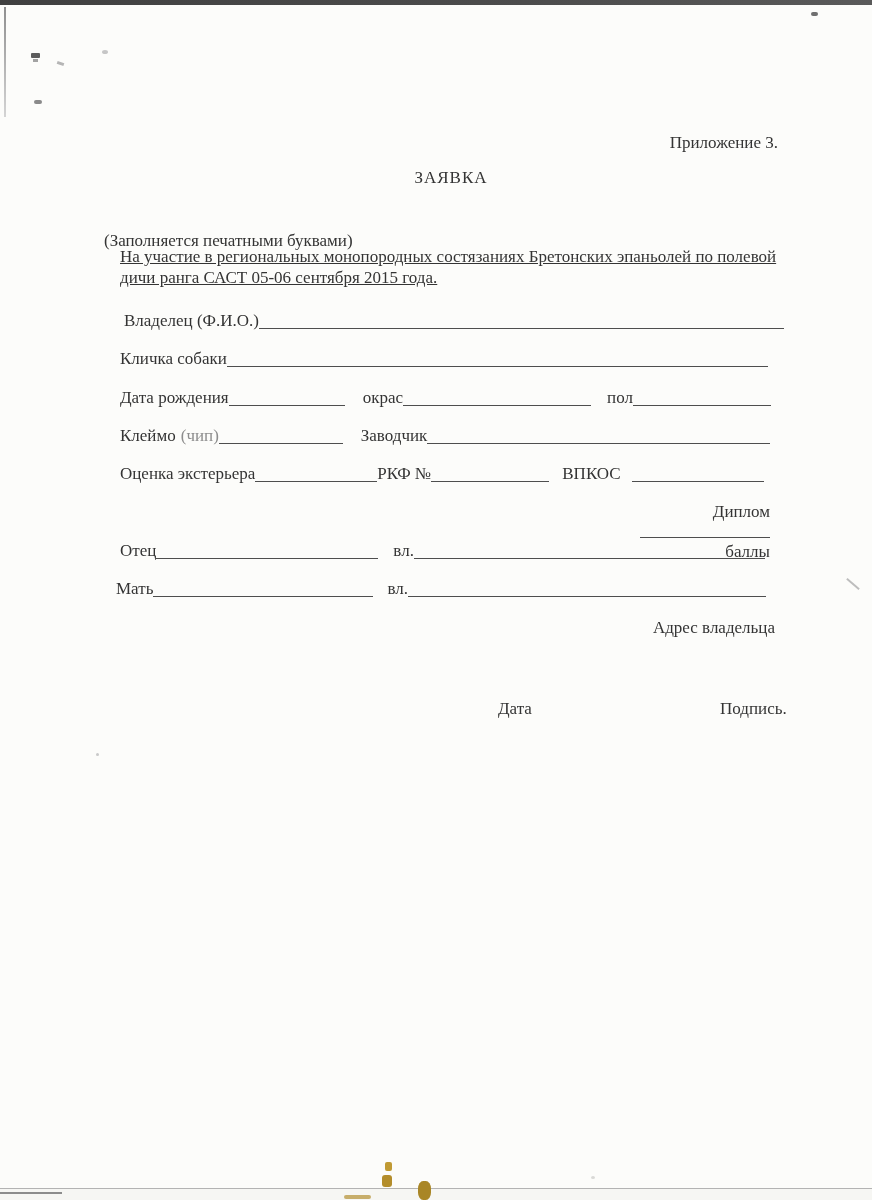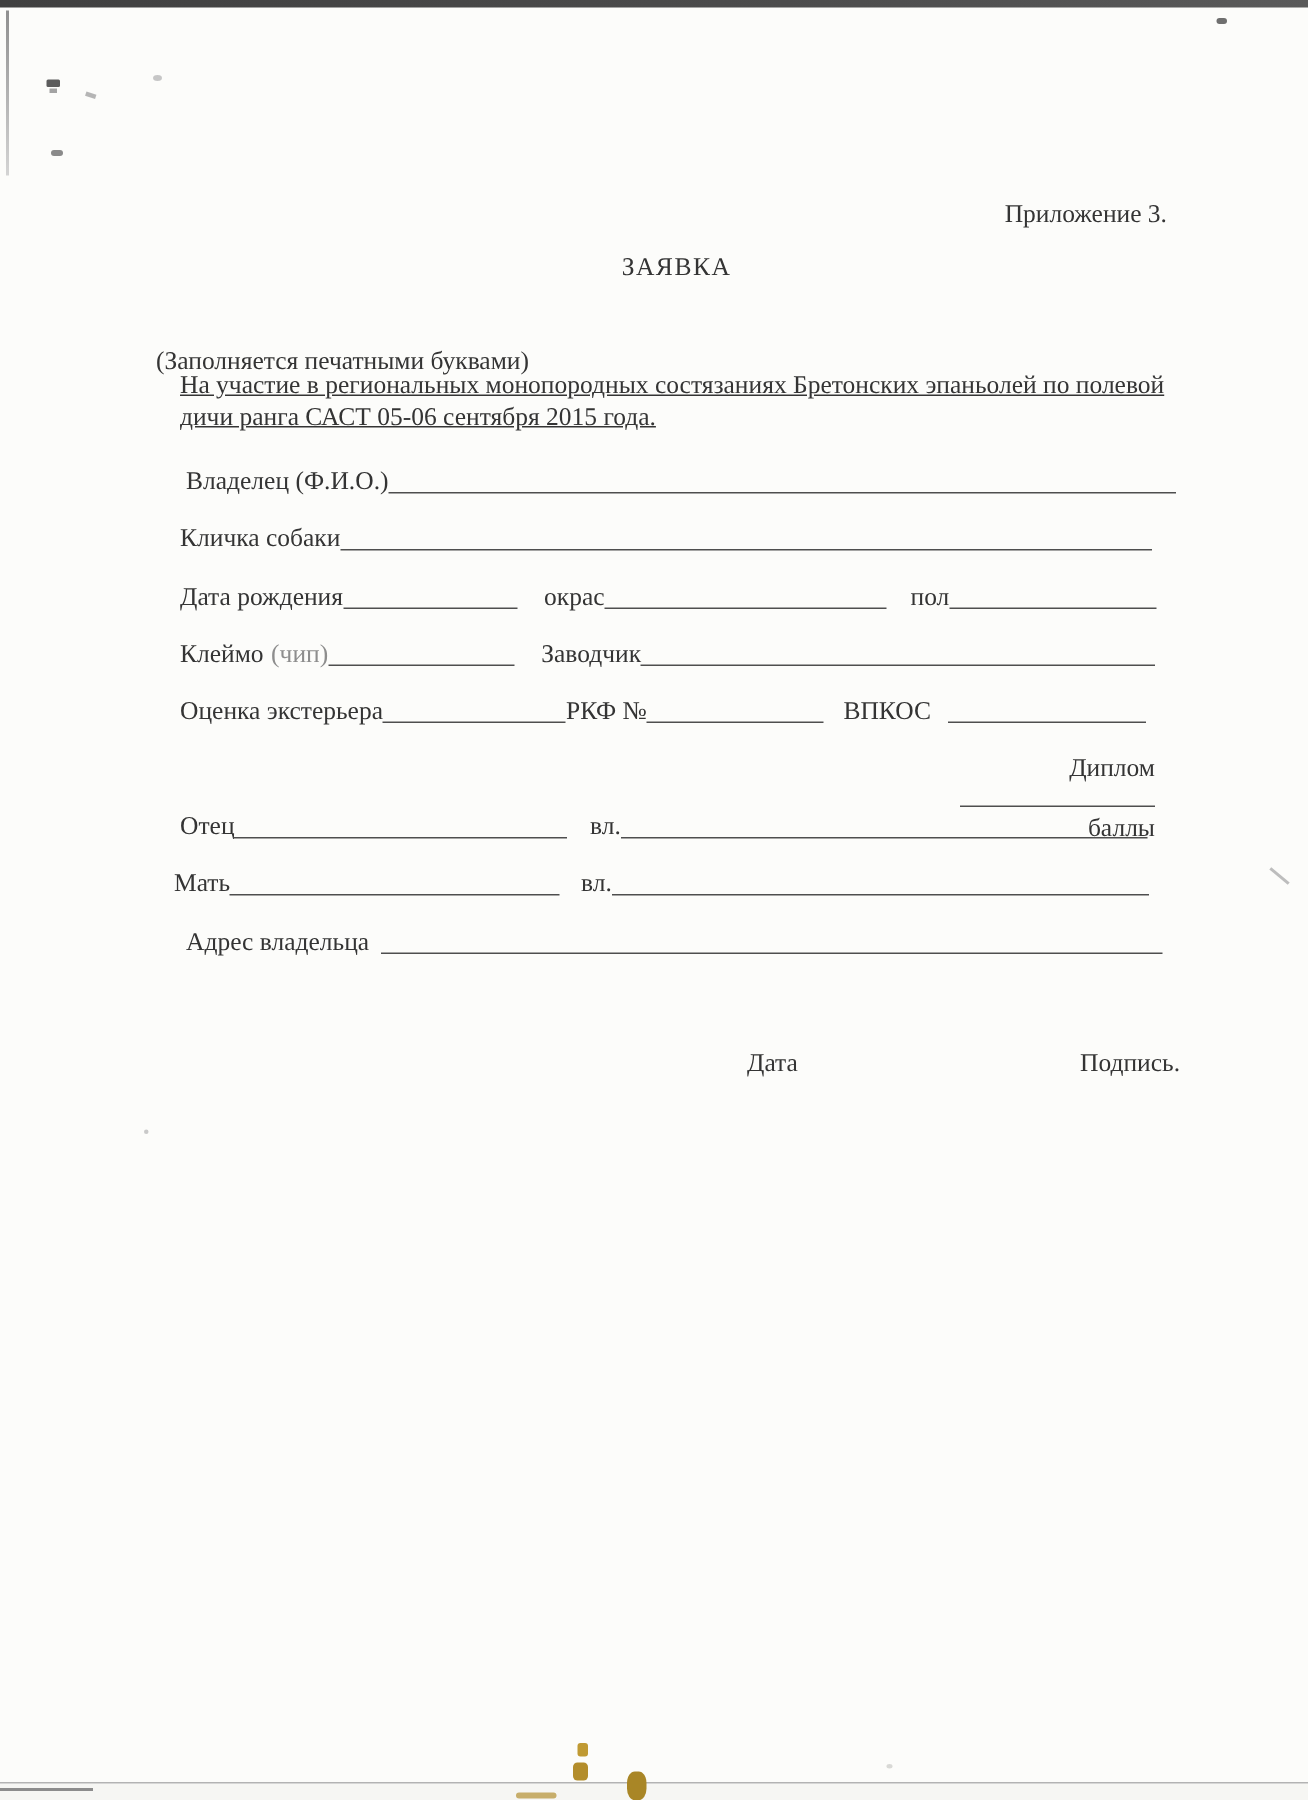--- a/index.html
+++ b/index.html
@@ -158,21 +158,21 @@
   </div>
 
   <div class="row" style="top:578px; left:116px; width:650px;">
     <span class="lbl">Мать</span>
     <span class="u u-fix" style="width:220px;"></span>
     <span class="gap" style="width:14px;"></span>
     <span class="lbl">вл.</span>
     <span class="u u-grow"></span>
   </div>
 
-  <div class="row" style="top:617px; left:124px; width:651px;">
+  <div class="row" style="top:617px; left:124px; width:651px;flex-direction:column;">
     <span class="lbl">Адрес владельца</span>
     <span class="gap" style="width:8px;"></span>
     <span class="u u-grow"></span>
   </div>
 
   <div class="abs" style="top:699px; left:498px;">Дата</div>
   <div class="abs" style="top:699px; left:720px;">Подпись.</div>
 
 </div>
 

